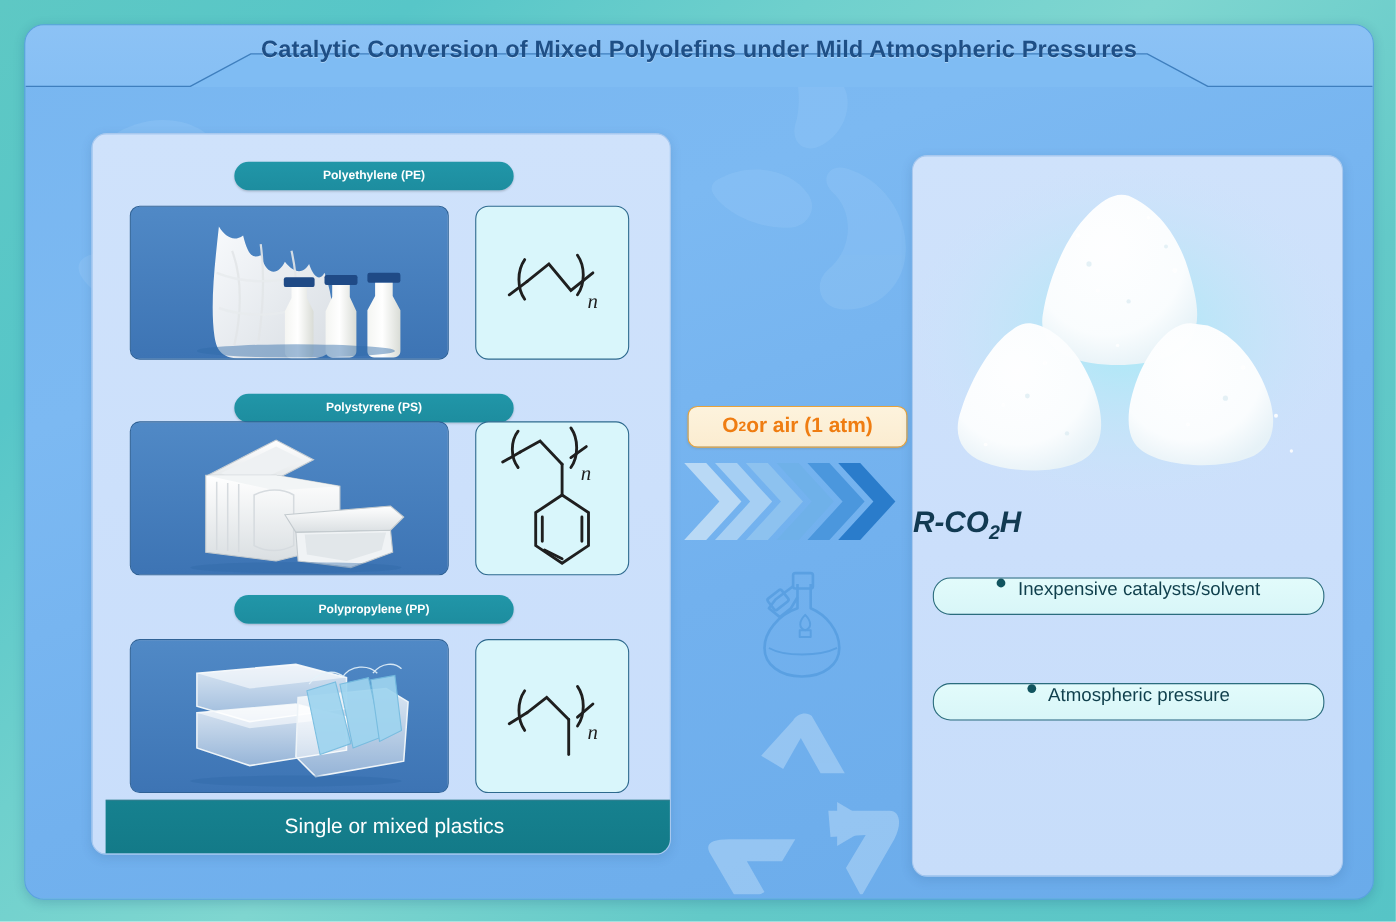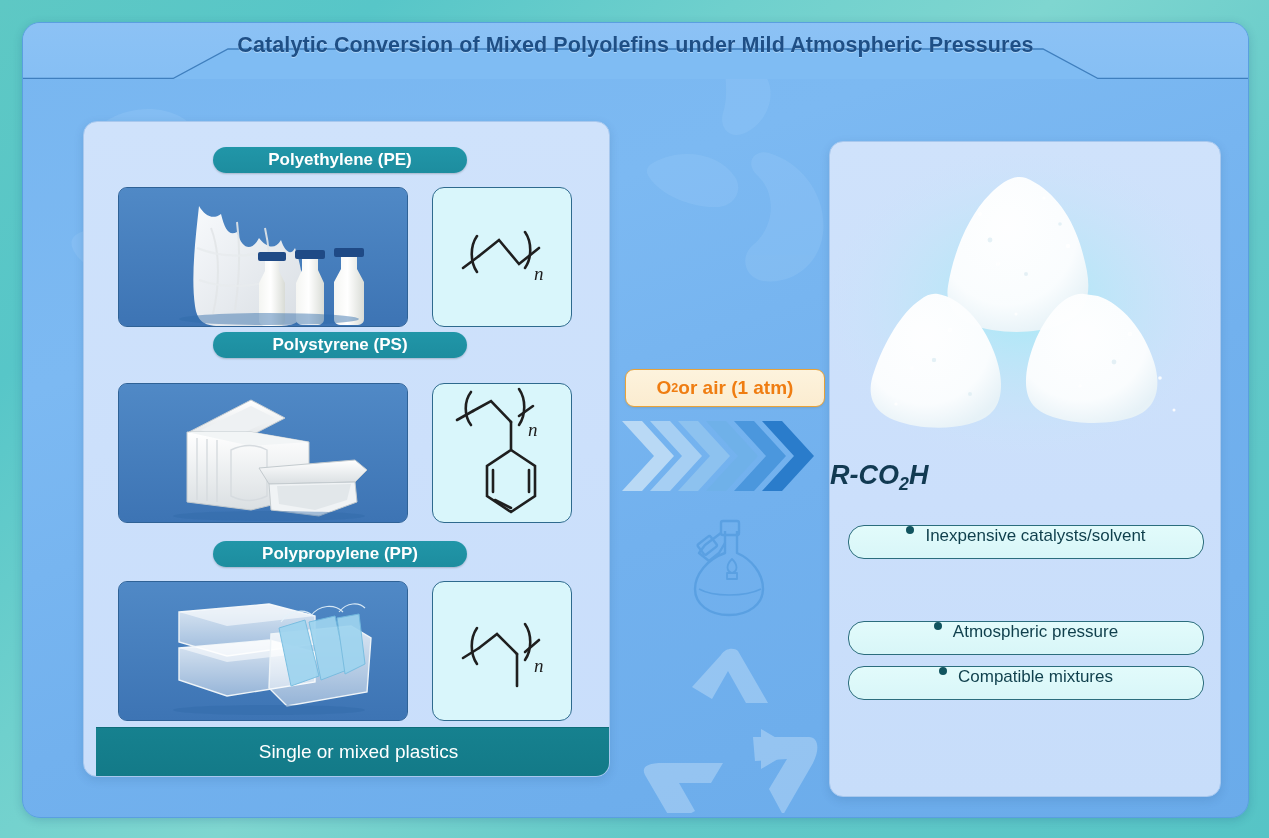--- a/index.html
+++ b/index.html
@@ -38,21 +38,21 @@
   .left-card{
     position:absolute;left:60px;top:98px;width:525px;height:654px;
     background:linear-gradient(180deg,#cfe2fb 0%,#c9defb 100%);
     border:1px solid #a8c8ee;border-radius:14px;overflow:hidden;
     box-shadow:0 3px 10px rgba(25,65,115,.15);
   }
   .poly-block{position:relative;}
   .pill{
     position:absolute;height:26px;line-height:26px;border-radius:13px;
     background:linear-gradient(180deg,#2196a8 0%,#1d8d9f 100%);
-    color:#fff;font-size:17px;font-weight:700;text-align:center;
+    color:#fff;font-size:11px;font-weight:700;text-align:center;
     left:129px;width:254px;
     box-shadow:0 1px 2px rgba(0,0,0,.2);
   }
   .photo{
     position:absolute;left:34px;width:288px;height:138px;border-radius:9px;
     background:linear-gradient(170deg,#4d86c4 0%,#4b84c3 45%,#3f76b6 100%);
     border:1px solid #2f6296;overflow:hidden;
     box-shadow:inset 0 1px 3px rgba(255,255,255,.25);
   }
   .struct{
@@ -212,21 +212,21 @@
               <path d="M46 68 L66 52 L86 76 L106 60"></path>
               <path d="M44 48 c-7 10 -7 26 0 36"></path>
               <path d="M92 44 c7 10 7 26 0 36"></path>
             </g>
             <text x="101" y="92" font-family="'Liberation Serif',serif" font-style="italic" font-size="19" fill="#1f1f1f">n</text>
           </svg>
         </div>
       </div>
 
       <div class="poly-block">
-        <div class="pill" style="top:210px;">Polystyrene (PS)</div>
+        <div class="pill" style="top:236px;">Polystyrene (PS)</div>
         <div class="photo" style="top:261px;">
           <svg viewBox="0 0 288 138" preserveAspectRatio="none">
             <defs>
               <linearGradient id="psbg" x1="0" y1="0" x2="0" y2="1">
                 <stop offset="0" stop-color="#5089c6"></stop>
                   <stop offset="1" stop-color="#3d74b4"></stop>
               </linearGradient>
               <linearGradient id="foam" x1="0" y1="0" x2="0" y2="1">
                 <stop offset="0" stop-color="#ffffff"></stop>
                   <stop offset="1" stop-color="#dadfe2"></stop>
@@ -409,20 +409,16 @@
       </div>
 
       <div class="feat" style="top:383px;">
         <span class="dot"></span>
         <span>Inexpensive catalysts/solvent</span>
       </div>
       <div class="feat" style="top:479px;">
         <span class="dot"></span>
         <span>Atmospheric pressure</span>
       </div>
-      <div class="feat" style="top:524px;">
-        <span class="dot"></span>
-        <span>Compatible mixtures</span>
-      </div>
     </div>
 
   </div>
 </div>
 
 </body></html>

